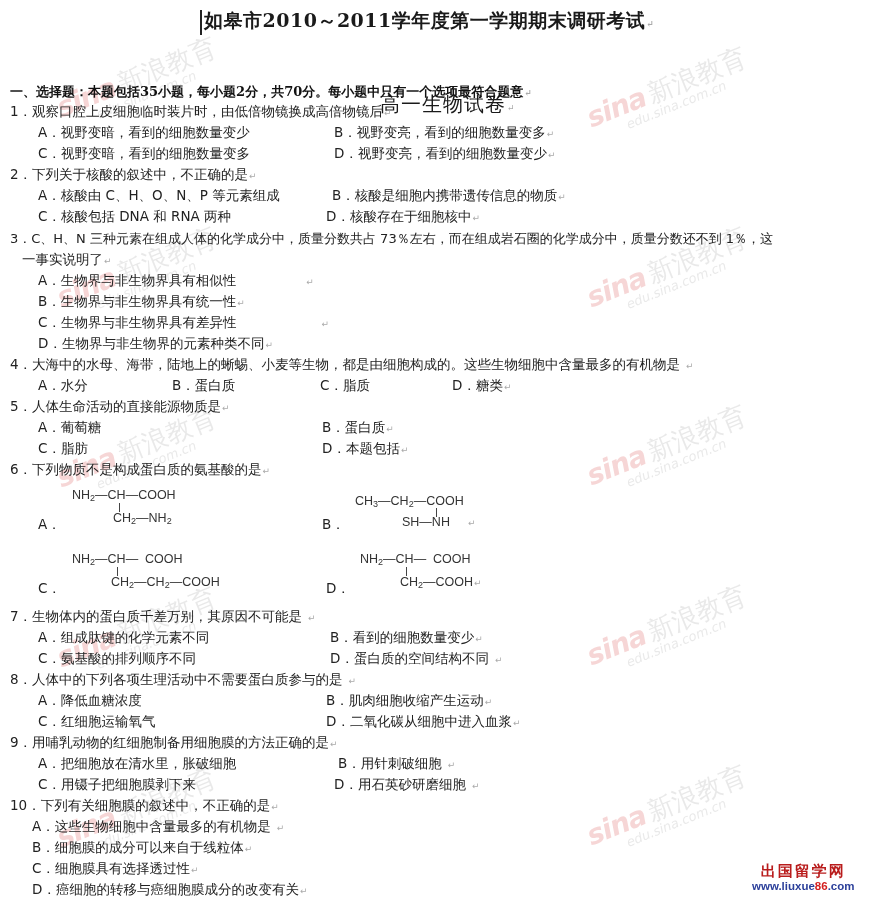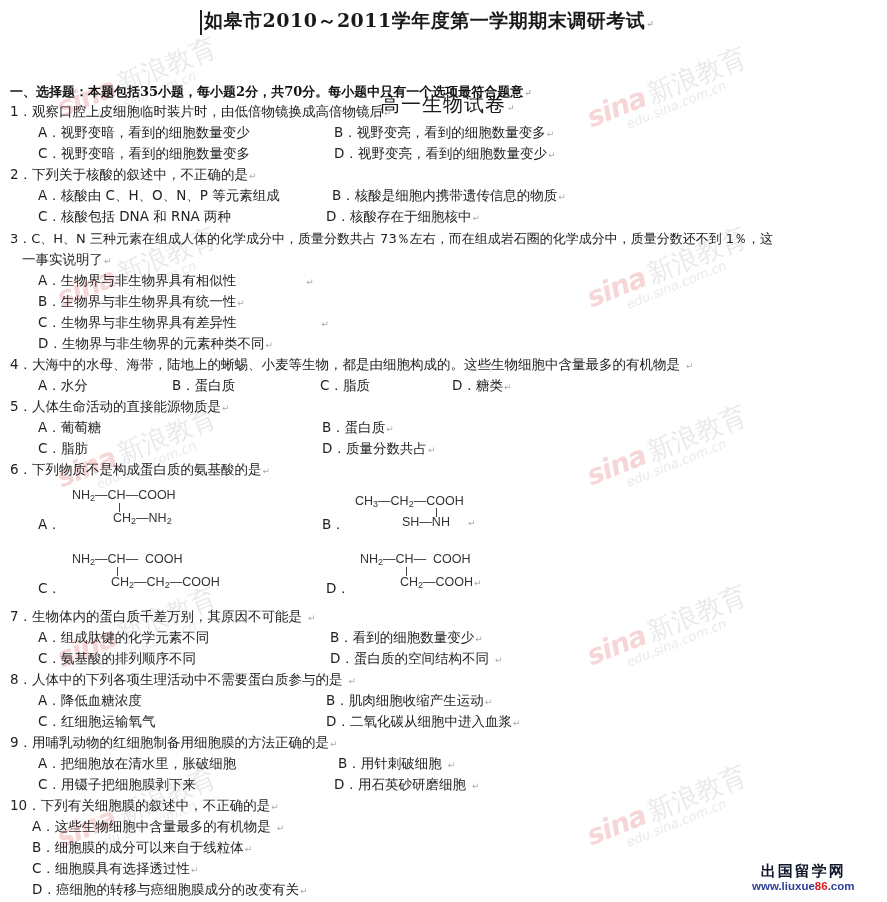--- a/index.html
+++ b/index.html
@@ -14,21 +14,21 @@
   .pm { color: #aaa; font-size: 9px; margin-left: 1px; }
   .cursor { position: absolute; left: 200px; top: 10px; width: 2px; height: 25px; background: #222; }
   .chem { font-family: "Liberation Sans", "DejaVu Sans", sans-serif; font-size: 12.5px; color: #333; }
   .chem sub { font-size: 9px; vertical-align: -2px; }
   .vbar { position: absolute; width: 1px; height: 9px; background: #444; }
   .wm { position: absolute; transform: rotate(-22deg); transform-origin: left center; opacity: 0.18; pointer-events: none; }
   .wm .logo { font-family: "DejaVu Sans", sans-serif; font-weight: bold; font-style: italic; font-size: 28px; color: #d02020; letter-spacing: -1px; }
   .wm .cn { font-family: "DejaVu Serif", serif; font-size: 26px; color: #888; margin-left: 4px; }
   .wm .url { display: block; font-family: "DejaVu Sans", sans-serif; font-style: italic; font-size: 13px; color: #888; margin-left: 34px; margin-top: -6px; }
   .brand { position: absolute; left: 752px; top: 862px; text-align: center; }
-  .brand .cn { font-family: "DejaVu Sans", sans-serif; font-size: 15px; font-weight: bold; color: #0f172a; letter-spacing: 2px; }
+  .brand .cn { font-family: "DejaVu Sans", sans-serif; font-size: 15px; font-weight: bold; color: #b91c1c; letter-spacing: 2px; }
   .brand .url { font-family: "Liberation Sans", sans-serif; font-weight: bold; font-size: 11.5px; color: #2b3f9a; margin-top: -1px; }
   .brand .url .red { color: #d42020; }
 </style>
 </head>
 <body>
 
 <div class="wm" style="left:60px; top:92px;">
   <span class="logo">sina</span><span class="cn">新浪教育</span>
   <span class="url">edu.sina.com.cn</span>
 </div>
@@ -96,21 +96,21 @@
 <div class="abs q" style="left:10px; top:356px;"><span>4．大海中的水母、海带，陆地上的蜥蜴、小麦等生物，都是由细胞构成的。这些生物细胞中含量最多的有机物是</span><span class="pm" style="margin-left:6px;">↵</span></div>
 <div class="abs opt" style="left:38px; top:377px;">A．水分</div>
 <div class="abs opt" style="left:172px; top:377px;">B．蛋白质</div>
 <div class="abs opt" style="left:320px; top:377px;">C．脂质</div>
 <div class="abs opt" style="left:452px; top:377px;"><span>D．糖类</span><span class="pm">↵</span></div>
 
 <div class="abs q" style="left:10px; top:398px;"><span>5．人体生命活动的直接能源物质是</span><span class="pm">↵</span></div>
 <div class="abs opt" style="left:38px; top:419px;">A．葡萄糖</div>
 <div class="abs opt" style="left:322px; top:419px;"><span>B．蛋白质</span><span class="pm">↵</span></div>
 <div class="abs opt" style="left:38px; top:440px;">C．脂肪</div>
-<div class="abs opt" style="left:322px; top:440px;"><span>D．质量分数共占</span><span class="pm">↵</span></div>
+<div class="abs opt" style="left:322px; top:440px;"><span>D．本题包括</span><span class="pm">↵</span></div>
 
 <div class="abs q" style="left:10px; top:461px;"><span>6．下列物质不是构成蛋白质的氨基酸的是</span><span class="pm">↵</span></div>
 
 <div class="abs opt" style="left:38px; top:516px;">A．</div>
 <div class="abs chem" style="left:72px; top:488px;">NH<sub>2</sub>—CH—COOH</div>
 <div class="vbar" style="left:119px; top:503px;"></div>
 <div class="abs chem" style="left:113px; top:511px;">CH<sub>2</sub>—NH<sub>2</sub></div>
 
 <div class="abs opt" style="left:322px; top:516px;">B．</div>
 <div class="abs chem" style="left:355px; top:494px;">CH<sub>3</sub>—CH<sub>2</sub>—COOH</div>

